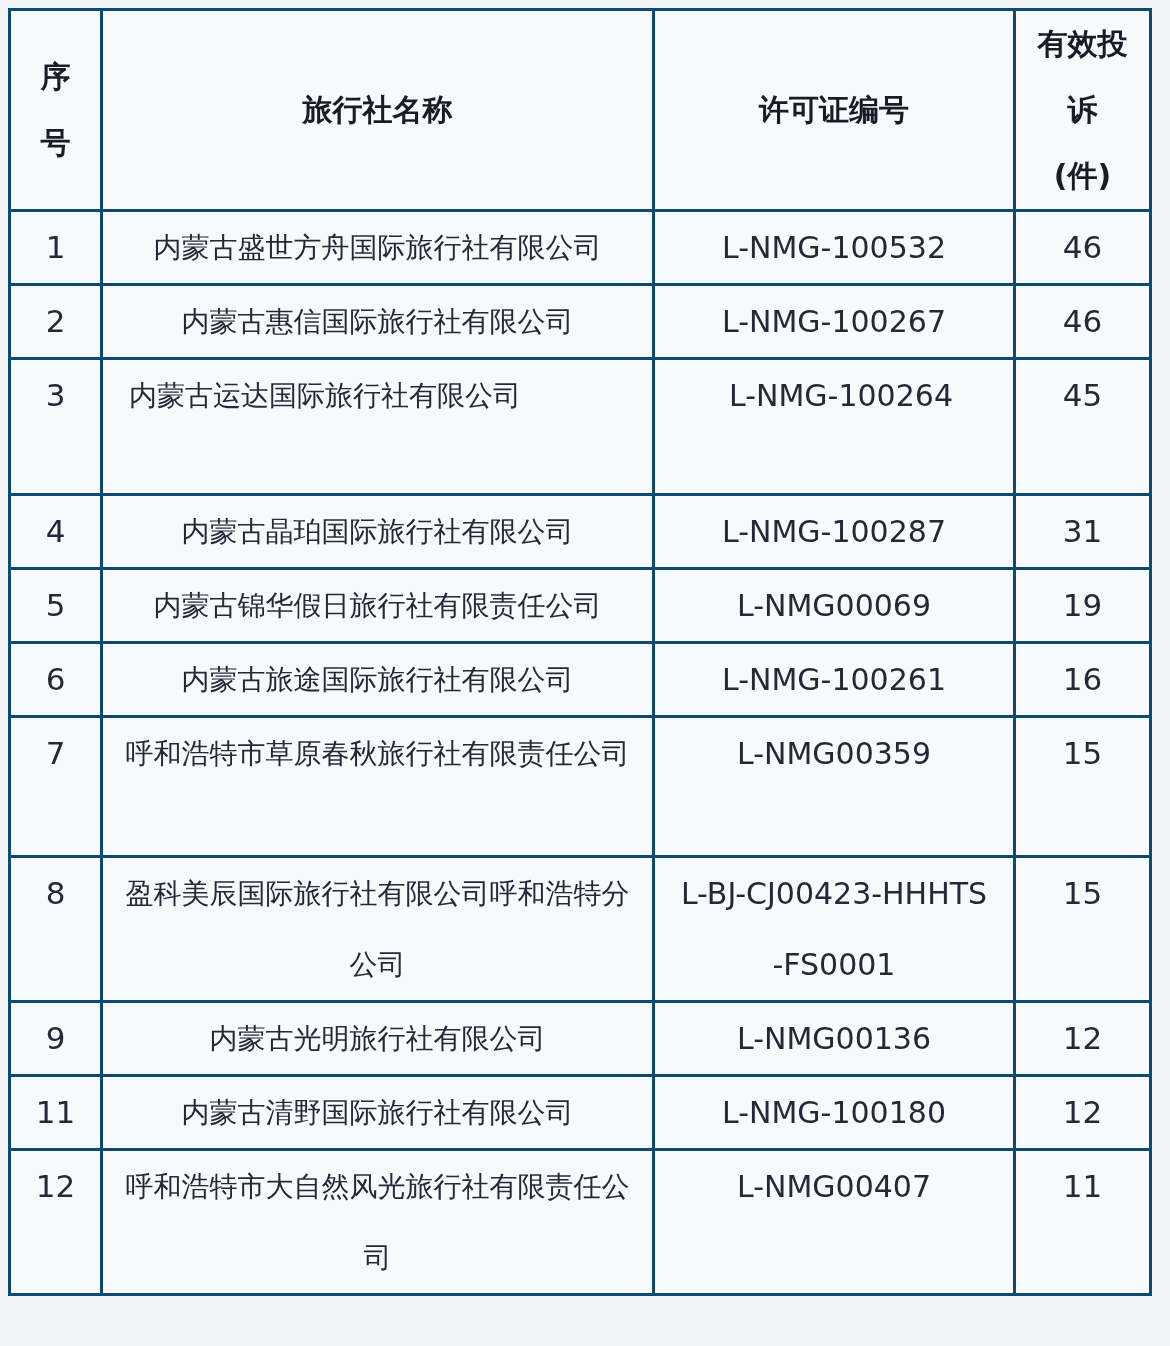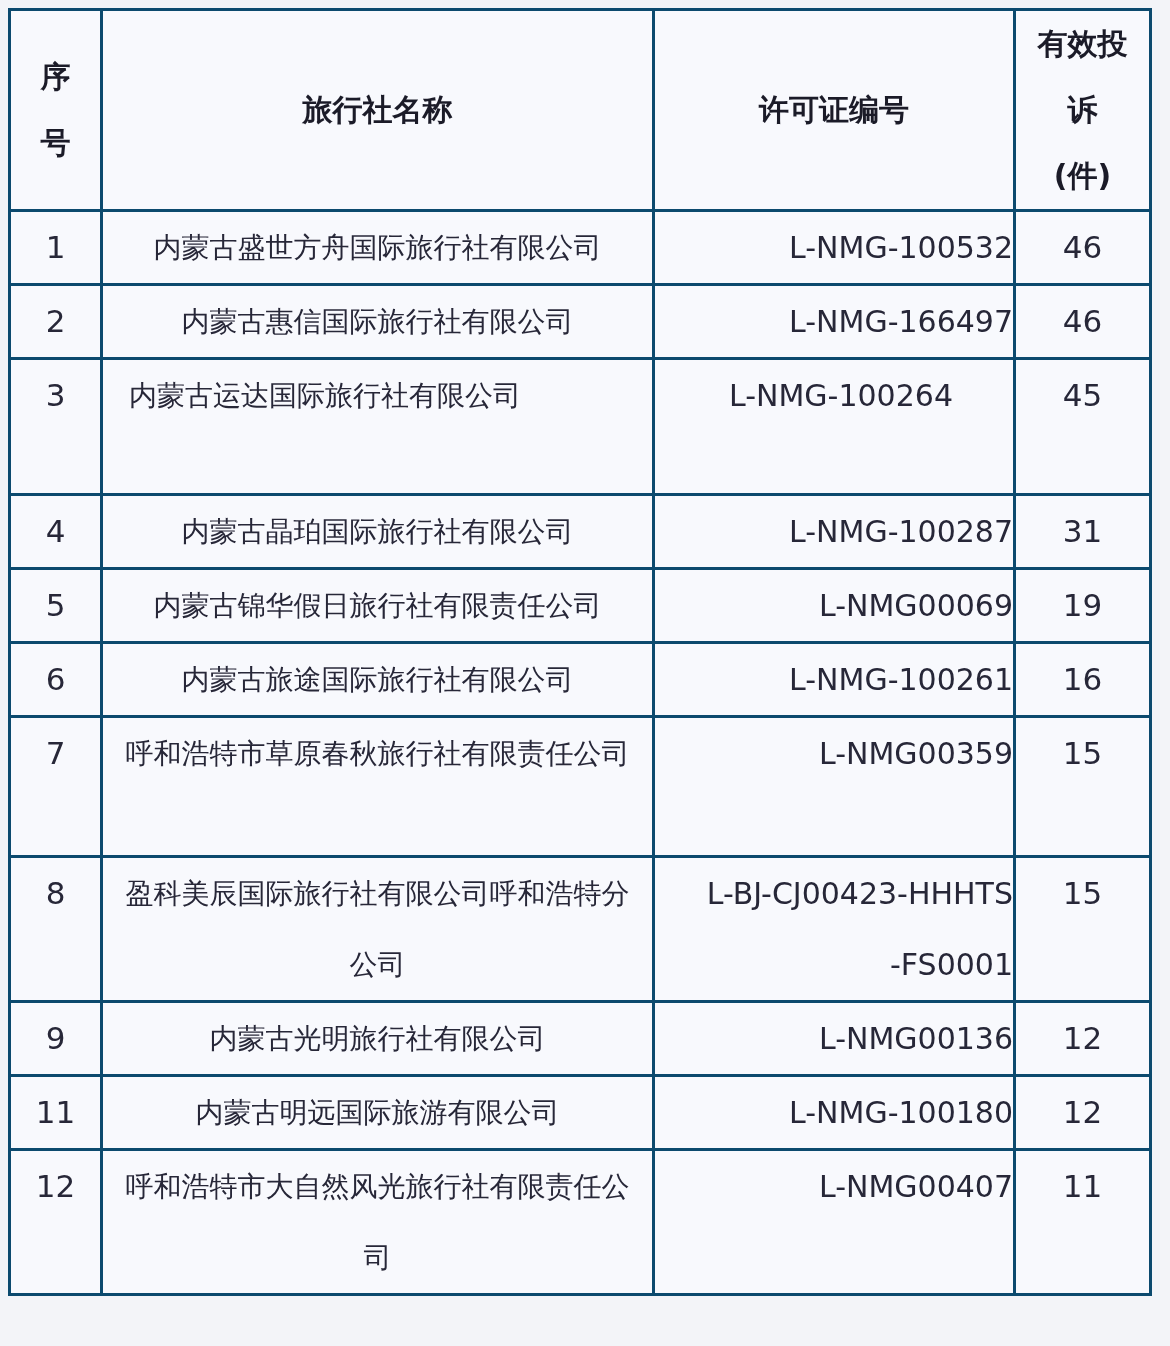--- a/index.html
+++ b/index.html
@@ -35,21 +35,21 @@
     color: #1b1b28;
     height: 198px;
   }
   td {
     font-size: 28px;
     line-height: 71px;
     vertical-align: top;
     text-align: center;
   }
   td.c-name { padding: 0 14px; }
-  td.c-license { font-size: 30px; white-space: pre-line; text-align: right; }
+  td.c-license { font-size: 30px; white-space: pre-line; }
   td.c-index, td.c-complaints { font-size: 31px; }
 
   tr.r1  { height: 72px; }
   tr.r2  { height: 60px; }
   tr.r3  { height: 136px; }
   tr.r4  { height: 70px; }
   tr.r5  { height: 62px; }
   tr.r6  { height: 67px; }
   tr.r7  { height: 140px; }
   tr.r8  { height: 140px; }
@@ -87,21 +87,21 @@
     <tbody id="rows">
         <tr class="r1">
           <td class="c-index">1</td>
           <td class="c-name">内蒙古盛世方舟国际旅行社有限公司</td>
           <td class="c-license">L-NMG-100532</td>
           <td class="c-complaints">46</td>
         </tr>
         <tr class="r2">
           <td class="c-index">2</td>
           <td class="c-name">内蒙古惠信国际旅行社有限公司</td>
-          <td class="c-license">L-NMG-166497</td>
+          <td class="c-license">L-NMG-100267</td>
           <td class="c-complaints">46</td>
         </tr>
         <tr class="r3">
           <td class="c-index">3</td>
           <td class="c-name">内蒙古运达国际旅行社有限公司</td>
           <td class="c-license">L-NMG-100264</td>
           <td class="c-complaints">45</td>
         </tr>
         <tr class="r4">
           <td class="c-index">4</td>
@@ -135,21 +135,21 @@
           <td class="c-complaints">15</td>
         </tr>
         <tr class="r9">
           <td class="c-index">9</td>
           <td class="c-name">内蒙古光明旅行社有限公司</td>
           <td class="c-license">L-NMG00136</td>
           <td class="c-complaints">12</td>
         </tr>
         <tr class="r11">
           <td class="c-index">11</td>
-          <td class="c-name">内蒙古明远国际旅游有限公司</td>
+          <td class="c-name">内蒙古清野国际旅行社有限公司</td>
           <td class="c-license">L-NMG-100180</td>
           <td class="c-complaints">12</td>
         </tr>
         <tr class="r12">
           <td class="c-index">12</td>
           <td class="c-name">呼和浩特市大自然风光旅行社有限责任公司</td>
           <td class="c-license">L-NMG00407</td>
           <td class="c-complaints">11</td>
         </tr>
       </tbody>

